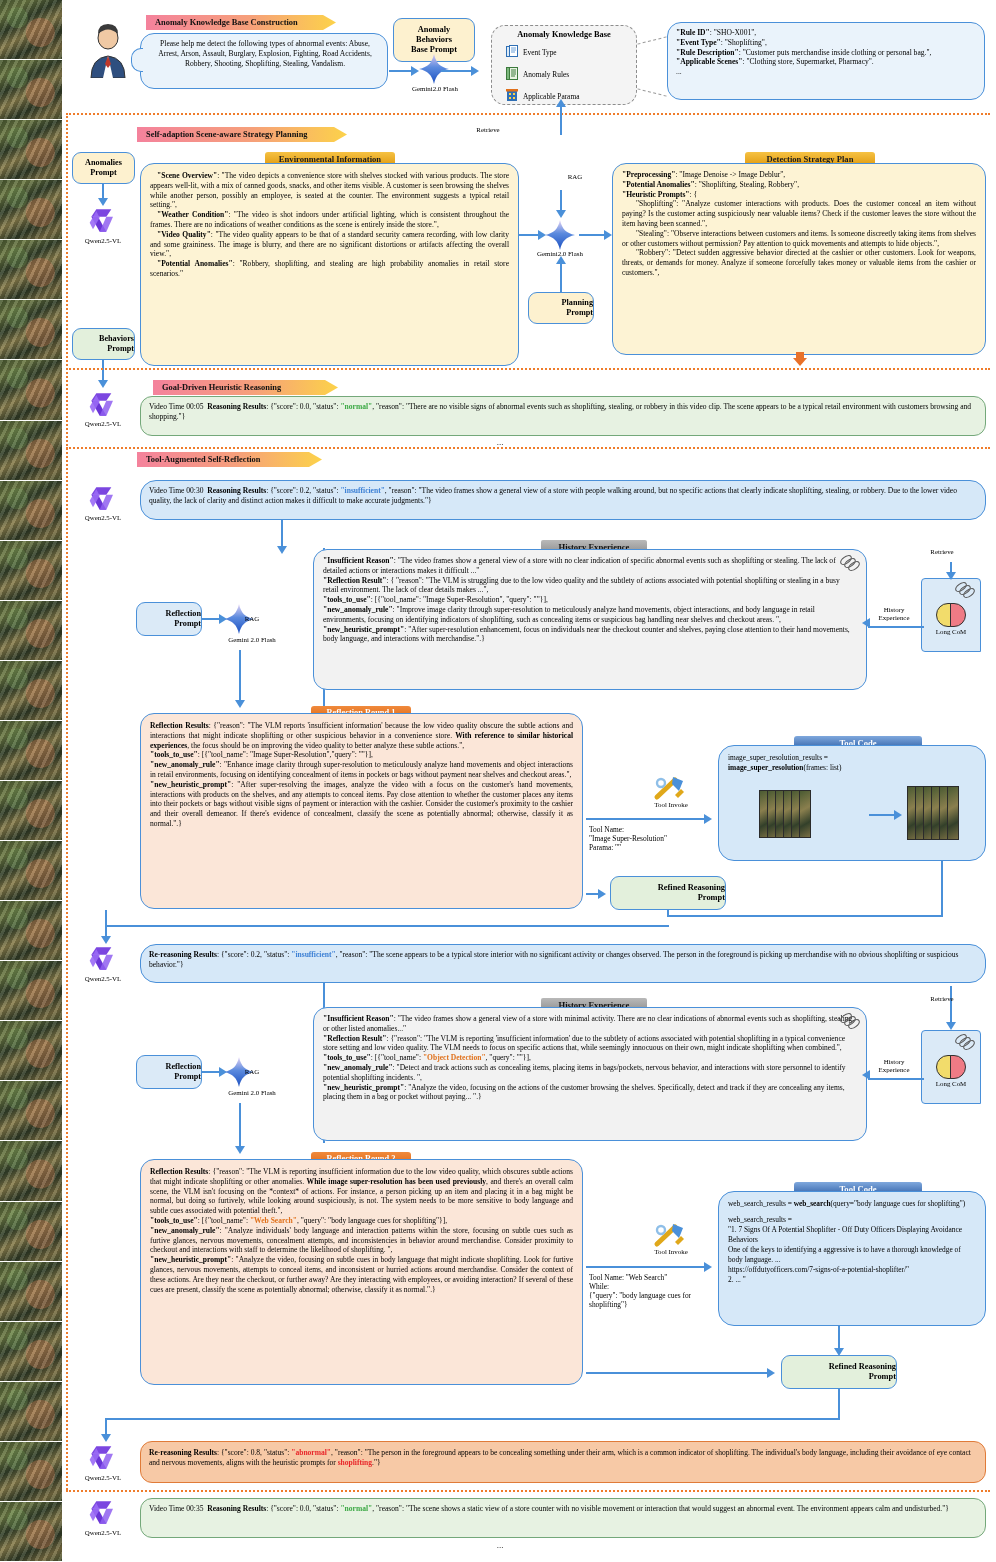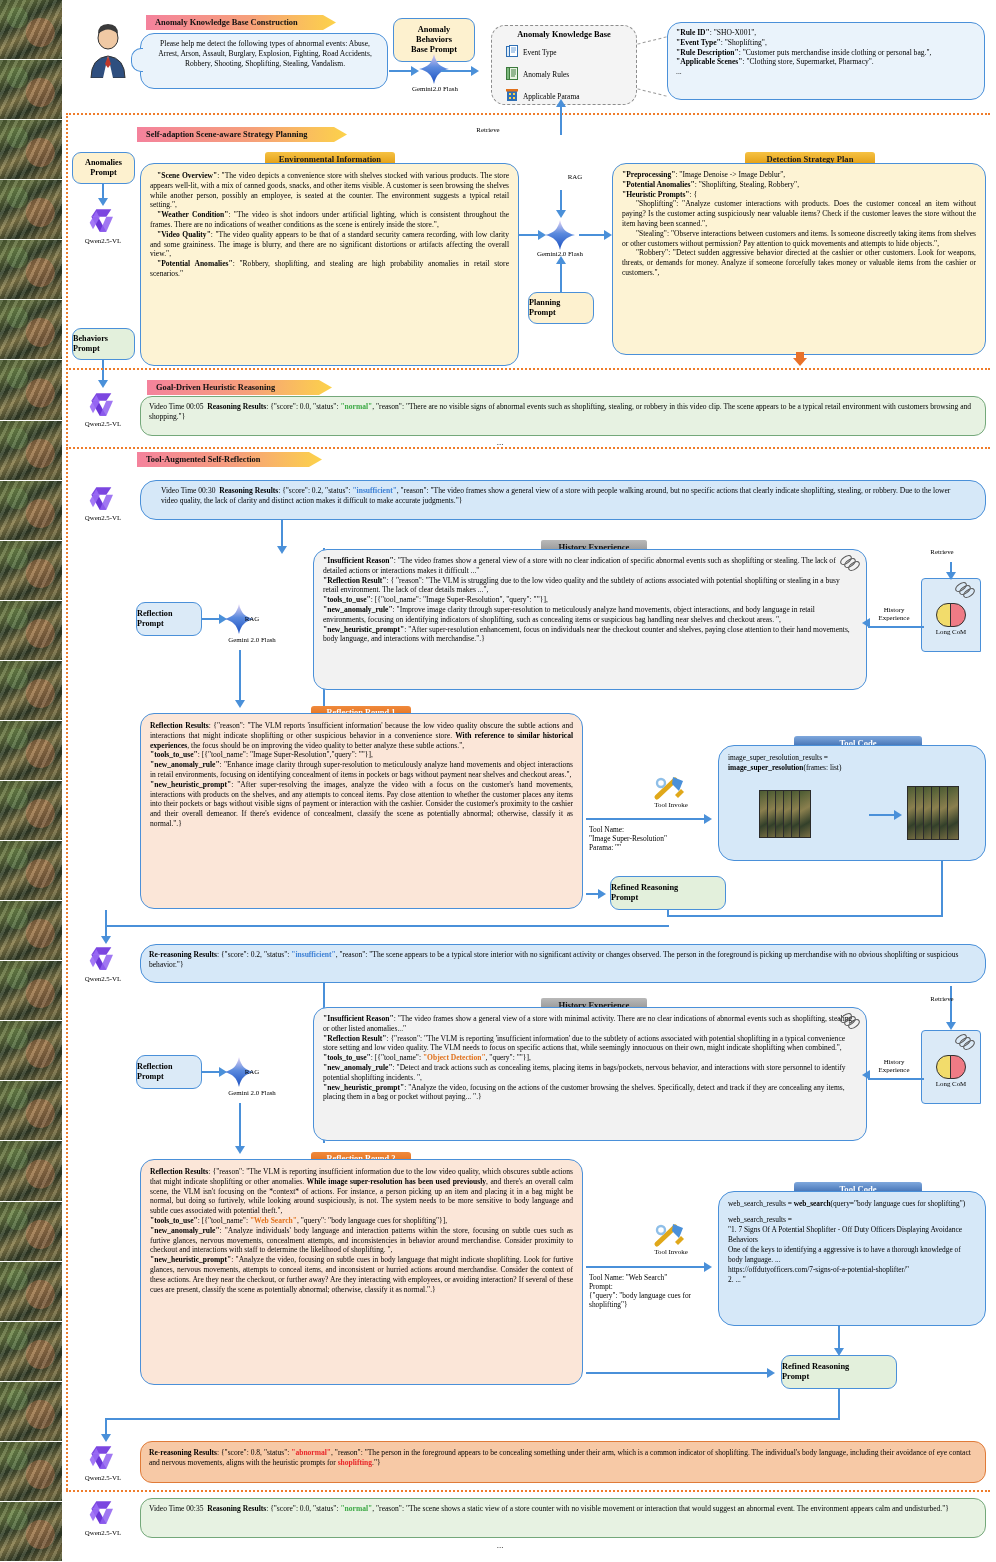--- a/index.html
+++ b/index.html
@@ -20,21 +20,21 @@
   .box-green{border:1.4px solid #74a87a;border-radius:12px;background:#e7f2e2;}
   .box-yellow{border:1.5px solid #4a90d9;border-radius:14px;background:#fdf3d4;}
   .box-peach{border:1.4px solid #4a90d9;border-radius:14px;background:#fbe6d8;}
   .box-orange{border:1.4px solid #e07b39;border-radius:12px;background:#f7c9a6;}
   .box-lblue{border:1.4px solid #4a90d9;border-radius:16px;background:#d6e8f8;}
   .box-gray-dash{border:1.8px dashed #8d8d8d;border-radius:14px;background:#f4f4f4;}
 
   .prompt-yellow{border:1.6px solid #4a90d9;border-radius:9px;background:#fdf1cf;
       display:flex;align-items:center;justify-content:center;text-align:center;font-weight:bold;line-height:1.2;}
   .prompt-green{border:1.6px solid #4a90d9;border-radius:9px;background:#e3f0dc;
-      display:flex;align-items:flex-start;justify-content:center;text-align:center;font-weight:bold;line-height:1.2;}
+      display:flex;align-items:flex-end;justify-content:center;text-align:center;font-weight:bold;line-height:1.2;}
 
   
   .banner{height:15px;display:flex;align-items:center;padding-left:9px;padding-right:20px;
       font-weight:bold;font-size:8.4px;color:#111;
       clip-path:polygon(0 0, calc(100% - 13px) 0, 100% 50%, calc(100% - 13px) 100%, 0 100%);}
   .banner.pink{background:linear-gradient(90deg,#f4829c 0%,#f6a07a 55%,#fcd24a 100%);}
   .tab-gold{background:linear-gradient(180deg,#f6c243 0%,#e09a10 100%);border-radius:3px;
       font-weight:bold;font-size:8.6px;display:flex;align-items:center;justify-content:center;color:#1a1a1a;}
   .tab-gray{background:linear-gradient(180deg,#b9b9b9 0%,#8f8f8f 100%);border-radius:2px;
       font-weight:bold;font-size:8.6px;display:flex;align-items:center;justify-content:center;color:#111;}
@@ -299,21 +299,21 @@
 </div>
 
 <div class="abs" style="left:793px;top:352px;width:14px;height:14px;">
   <svg viewBox="0 0 14 14" width="14" height="14">
       <path d="M3 0 h8 v6 h3 l-7 8 l-7 -8 h3 z" fill="#e8712a"></path>
     </svg>
 </div>
 
 <div class="dotted-o" style="left:66px;top:368px;width:924px;"></div>
 
-<div class="abs banner pink" style="left:147px;top:380px;width:185px;">Goal-Driven Heuristic Reasoning</div>
+<div class="abs banner pink" style="left:153px;top:380px;width:185px;">Goal-Driven Heuristic Reasoning</div>
 
 <div class="qwen" style="left:86px;top:390px;">
   <svg viewBox="0 0 40 36">
       <g fill="#7b46e0">
     <path d="M12 4 L30 4 L24 13 L6 13 Z"></path>
         <path d="M6 13 L14 13 L24 31 L16 31 Z" fill="#6a35d6"></path>
     <path d="M24 13 L32 13 L24 31 L16 31 Z" fill="#8f5ff0" opacity=".85"></path>
     <path d="M4 20 L12 6 L16 14 L8 28 Z" fill="#9a6af5" opacity=".9"></path>
       </g>
     </svg>
@@ -337,21 +337,21 @@
       <g fill="#7b46e0">
     <path d="M12 4 L30 4 L24 13 L6 13 Z"></path>
         <path d="M6 13 L14 13 L24 31 L16 31 Z" fill="#6a35d6"></path>
     <path d="M24 13 L32 13 L24 31 L16 31 Z" fill="#8f5ff0" opacity=".85"></path>
     <path d="M4 20 L12 6 L16 14 L8 28 Z" fill="#9a6af5" opacity=".9"></path>
       </g>
     </svg>
 </div>
 <div class="abs cap" style="left:69px;top:514px;width:68px;">Qwen2.5-VL</div>
 
-<div class="abs box-lblue" style="left:140px;top:480px;width:846px;height:40px;padding:5px 20px;">
+<div class="abs box-lblue" style="left:140px;top:480px;width:846px;height:40px;padding:5px 8px;">
   <div class="txt" style="text-align:left;">
     <span>Video Time 00:30</span>&nbsp;
     <b>Reasoning Results</b><span>: {"score": 0.2, "status": </span><span class="blue-w">"insufficient"</span><span>, "reason": "The video frames show a general view of a store with people walking around, but no specific actions that clearly indicate shoplifting, stealing, or robbery. Due to the lower video quality, the lack of clarity and distinct action makes it difficult to make accurate judgments."}</span>
   </div>
 </div>
 
 <div class="ln lnv" style="left:281px;top:520px;height:30px;"></div>
 <div class="arrowD" style="left:277px;top:546px;"></div>
 <div class="ln lnv" style="left:323px;top:548px;height:160px;"></div>
 
@@ -587,21 +587,21 @@
     <path d="M20 2 l10 4 l-4 10 l-7 -7z" fill="#4a90d9"></path>
     <path d="M22 20 l6 -6 l3 3 l-6 6z" fill="#e0a81a"></path>
     <circle cx="8" cy="8" r="4" fill="none" stroke="#8fbfe8" stroke-width="2.4"></circle>
   </svg>
 </div>
 <div class="abs cap" style="left:640px;top:1248px;width:62px;">Tool Invoke</div>
 <div class="ln lnh" style="left:586px;top:1266px;width:122px;"></div>
 <div class="arrowR" style="left:704px;top:1262px;"></div>
 <div class="abs lbl" style="left:589px;top:1274px;width:108px;">
   <div>Tool Name: "Web Search"</div>
-  <div>Prompt:</div>
+  <div>While:</div>
   <div>{"query": "body language cues for shoplifting"}</div>
 </div>
 
 <div class="abs tab-navy" style="left:794px;top:1182px;width:128px;height:14px;">Tool Code</div>
 <div class="abs box-lblue" style="left:718px;top:1191px;width:268px;height:135px;padding:7px 9px;">
   <div class="mono">
     <span>web_search_results = </span><b>web_search</b><span>(query="body language cues for shoplifting")</span>
   </div>
   <div class="mono" style="margin-top:6px;">web_search_results =</div>
   <div class="mono">"1. 7 Signs Of A Potential Shoplifter - Off Duty Officers Displaying Avoidance Behaviors</div>

